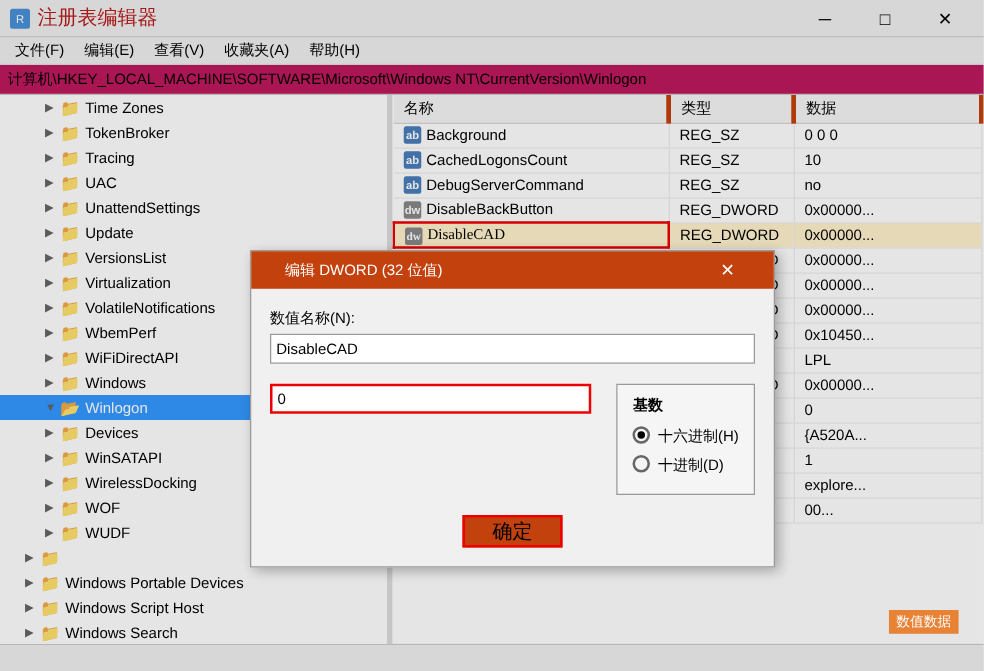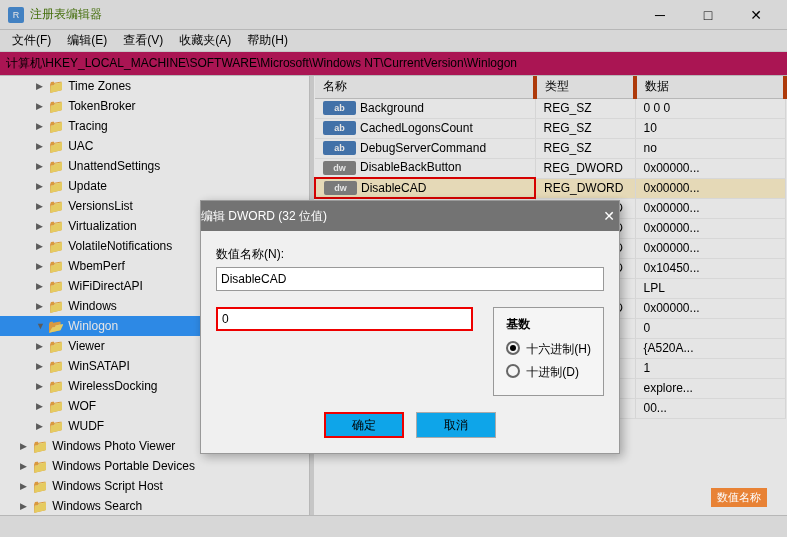--- a/index.html
+++ b/index.html
@@ -10,21 +10,21 @@
       background: #f0f0f0;
       height: 30px;
       display: flex;
       align-items: center;
       padding: 0 8px;
       border-bottom: 1px solid #ccc;
       justify-content: space-between;
     }
     .title-bar-left { display: flex; align-items: center; gap: 6px; }
     .title-bar-icon { width: 16px; height: 16px; background: #4a90d9; border-radius: 2px; display: flex; align-items: center; justify-content: center; color: white; font-size: 9px; }
-    .title-bar-text { font-size: 12px; color: #4d7c0f; }
+    .title-bar-text { font-size: 16px; color: #b91c1c; }
     .title-bar-controls { display: flex; gap: 2px; }
     .title-btn { width: 46px; height: 30px; border: none; background: transparent; cursor: pointer; font-size: 14px; display: flex; align-items: center; justify-content: center; }
     
     
     .menu-bar {
       background: #f0f0f0;
       height: 22px;
       display: flex;
       align-items: center;
       padding: 0 4px;
@@ -103,21 +103,21 @@
     .reg-table td {
       border-bottom: 1px solid #f0f0f0;
       border-right: 1px solid #eee;
       padding: 1px 8px;
       font-size: 12px;
       height: 20px;
       white-space: nowrap;
     }
     .reg-type-icon { 
       display: inline-block; 
-      width: 33px; height: 14px; 
+      width: 14px; height: 14px; 
       border-radius: 2px; 
       margin-right: 4px; 
       vertical-align: middle;
       font-size: 9px;
       text-align: center;
       line-height: 14px;
       font-weight: bold;
     }
     .icon-ab { background: #4a7ebb; color: white; }
     .icon-dw { background: #888; color: white; }
@@ -152,26 +152,26 @@
     .dialog {
       background: #f0f0f0;
       border: 1px solid #999;
       box-shadow: 3px 3px 10px rgba(0,0,0,0.3);
       width: 420px;
       position: absolute;
       top: 200px;
       left: 200px;
     }
     .dialog-title-bar {
-      background: #737373;
+      background: #c2410c;
       color: white;
       height: 30px;
       display: flex;
       align-items: center;
-      padding: 0 0;
+      padding: 0 27px;
       justify-content: space-between;
     }
     .dialog-title-text { font-size: 12px; font-weight: normal; }
     .dialog-close-btn {
       width: 20px; height: 20px;
       background: transparent;
       border: none;
       color: white;
       cursor: pointer;
       font-size: 14px;
@@ -224,23 +224,23 @@
     .dialog-footer {
       display: flex;
       justify-content: center;
       gap: 12px;
       margin-top: 16px;
     }
     .dialog-btn {
       min-width: 80px;
       height: 26px;
       border: 1px solid #aaa;
-      background: #0ea5e9;
+      background: #c2410c;
       cursor: pointer;
-      font-size: 12px;
+      font-size: 16px;
       padding: 0 12px;
     }
     .dialog-btn.primary { 
       border: 2px solid #e00;
       font-weight: normal;
     }
     
     
     .red-border { border: 2px solid #e00 !important; }
     
@@ -354,21 +354,21 @@
       <span class="tree-label">Windows</span>
     </div>
     <div class="tree-item indent2 selected">
       <span class="tree-arrow">▼</span>
       <span class="folder-icon">📂</span>
       <span class="tree-label">Winlogon</span>
     </div>
     <div class="tree-item indent2">
       <span class="tree-arrow">▶</span>
       <span class="folder-icon">📁</span>
-      <span class="tree-label">Viewer</span>
+      <span class="tree-label">Devices</span>
     </div>
     <div class="tree-item indent2">
       <span class="tree-arrow">▶</span>
       <span class="folder-icon">📁</span>
       <span class="tree-label">WinSATAPI</span>
     </div>
     <div class="tree-item indent2">
       <span class="tree-arrow">▶</span>
       <span class="folder-icon">📁</span>
       <span class="tree-label">WirelessDocking</span>
@@ -379,21 +379,20 @@
       <span class="tree-label">WOF</span>
     </div>
     <div class="tree-item indent2">
       <span class="tree-arrow">▶</span>
       <span class="folder-icon">📁</span>
       <span class="tree-label">WUDF</span>
     </div>
     <div class="tree-item indent1">
       <span class="tree-arrow">▶</span>
       <span class="folder-icon">📁</span>
-      <span class="tree-label">Windows Photo Viewer</span>
     </div>
     <div class="tree-item indent1">
       <span class="tree-arrow">▶</span>
       <span class="folder-icon">📁</span>
       <span class="tree-label">Windows Portable Devices</span>
     </div>
     <div class="tree-item indent1">
       <span class="tree-arrow">▶</span>
       <span class="folder-icon">📁</span>
       <span class="tree-label">Windows Script Host</span>
@@ -431,21 +430,21 @@
           <td><span class="reg-type-icon icon-ab">ab</span><span>DebugServerCommand</span></td>
           <td>REG_SZ</td>
           <td>no</td>
         </tr>
         <tr>
           <td><span class="reg-type-icon icon-dw">dw</span><span>DisableBackButton</span></td>
           <td>REG_DWORD</td>
           <td>0x00000...</td>
         </tr>
         <tr style="background:#fff2cc;">
-          <td style="border:2px solid #e00; background:#fff2cc;"><span class="reg-type-icon icon-dw">dw</span><span>DisableCAD</span></td>
+          <td style="border:2px solid #e00; background:#fff2cc;font-family:Liberation Serif, serif;"><span class="reg-type-icon icon-dw">dw</span><span>DisableCAD</span></td>
           <td>REG_DWORD</td>
           <td>0x00000...</td>
         </tr>
         <tr>
           <td><span class="reg-type-icon icon-dw">dw</span><span>DisableLockWorkstation</span></td>
           <td>REG_DWORD</td>
           <td>0x00000...</td>
         </tr>
         <tr>
           <td><span class="reg-type-icon icon-dw">dw</span></td>
@@ -530,21 +529,20 @@
           </label>
           <label class="radio-option">
             <div class="radio-circle"></div>
             <span>十进制(D)</span>
           </label>
         </div>
       </div>
       
       <div class="dialog-footer">
         <button class="dialog-btn primary">确定</button>
-        <button class="dialog-btn">取消</button>
       </div>
     </div>
   </div>
 </div>
 
 <div class="watermark">
-  <span>数值名称</span>
+  <span>数值数据</span>
 </div>
 
 </body></html>

